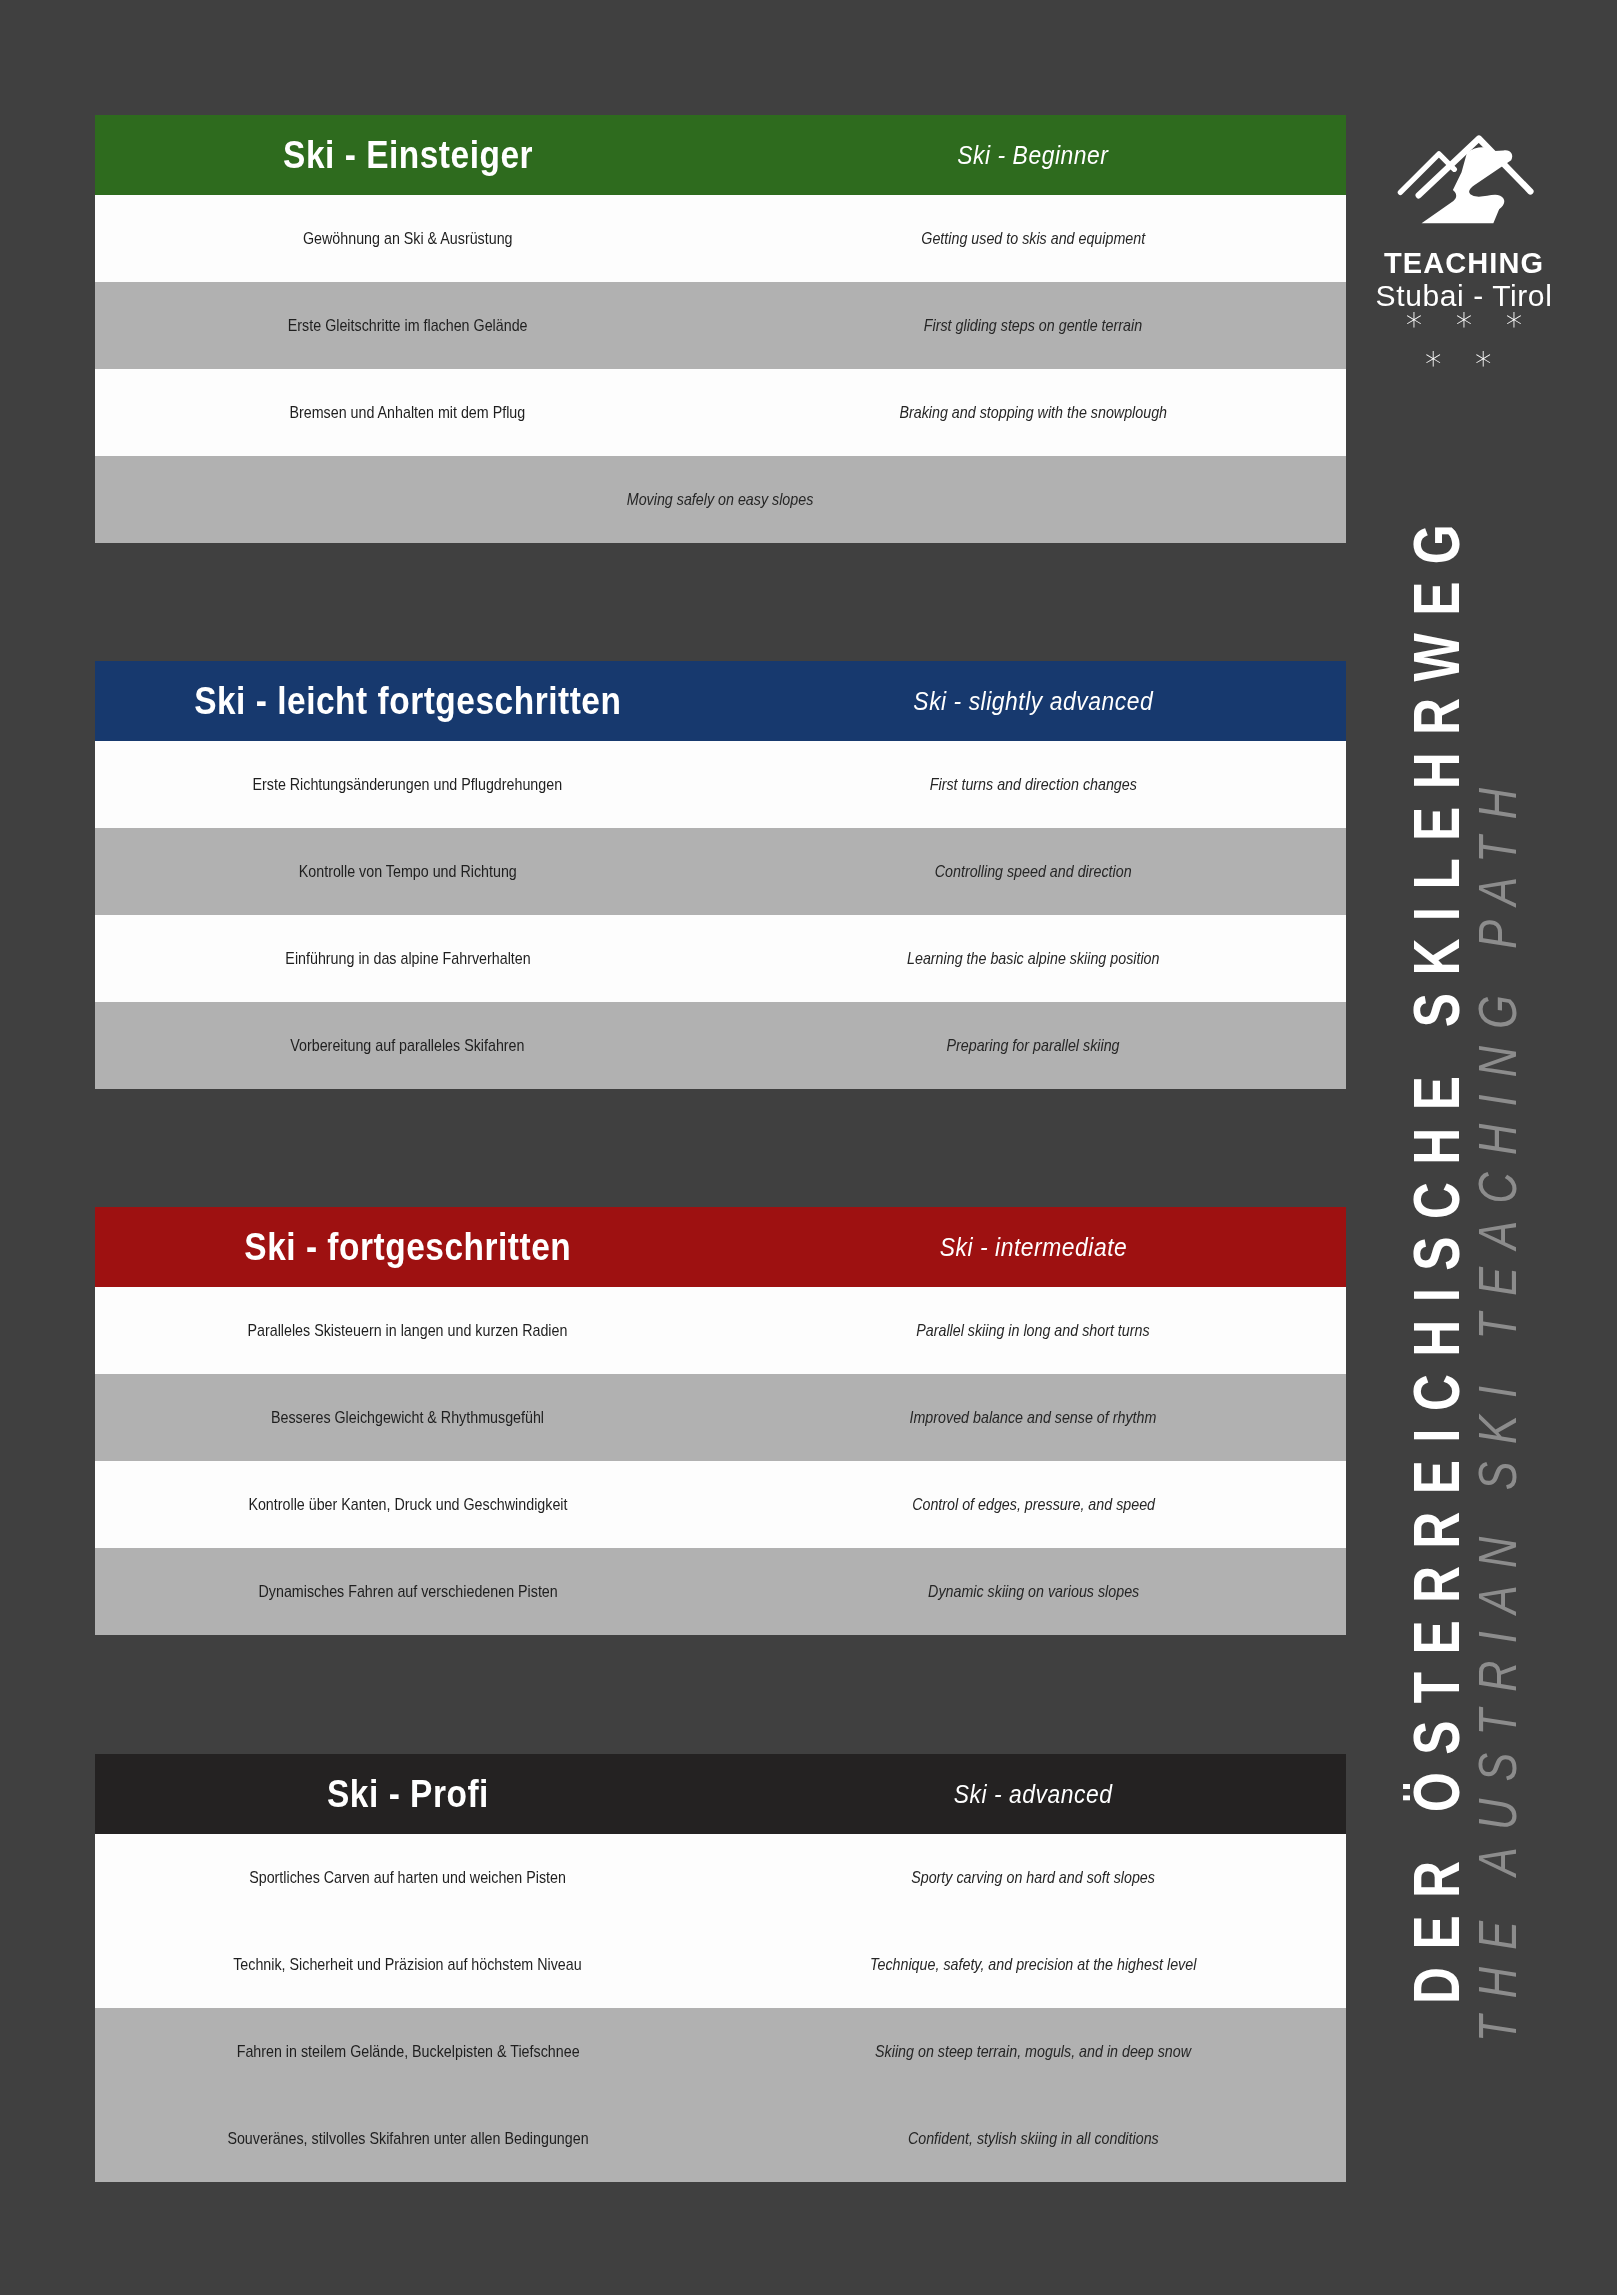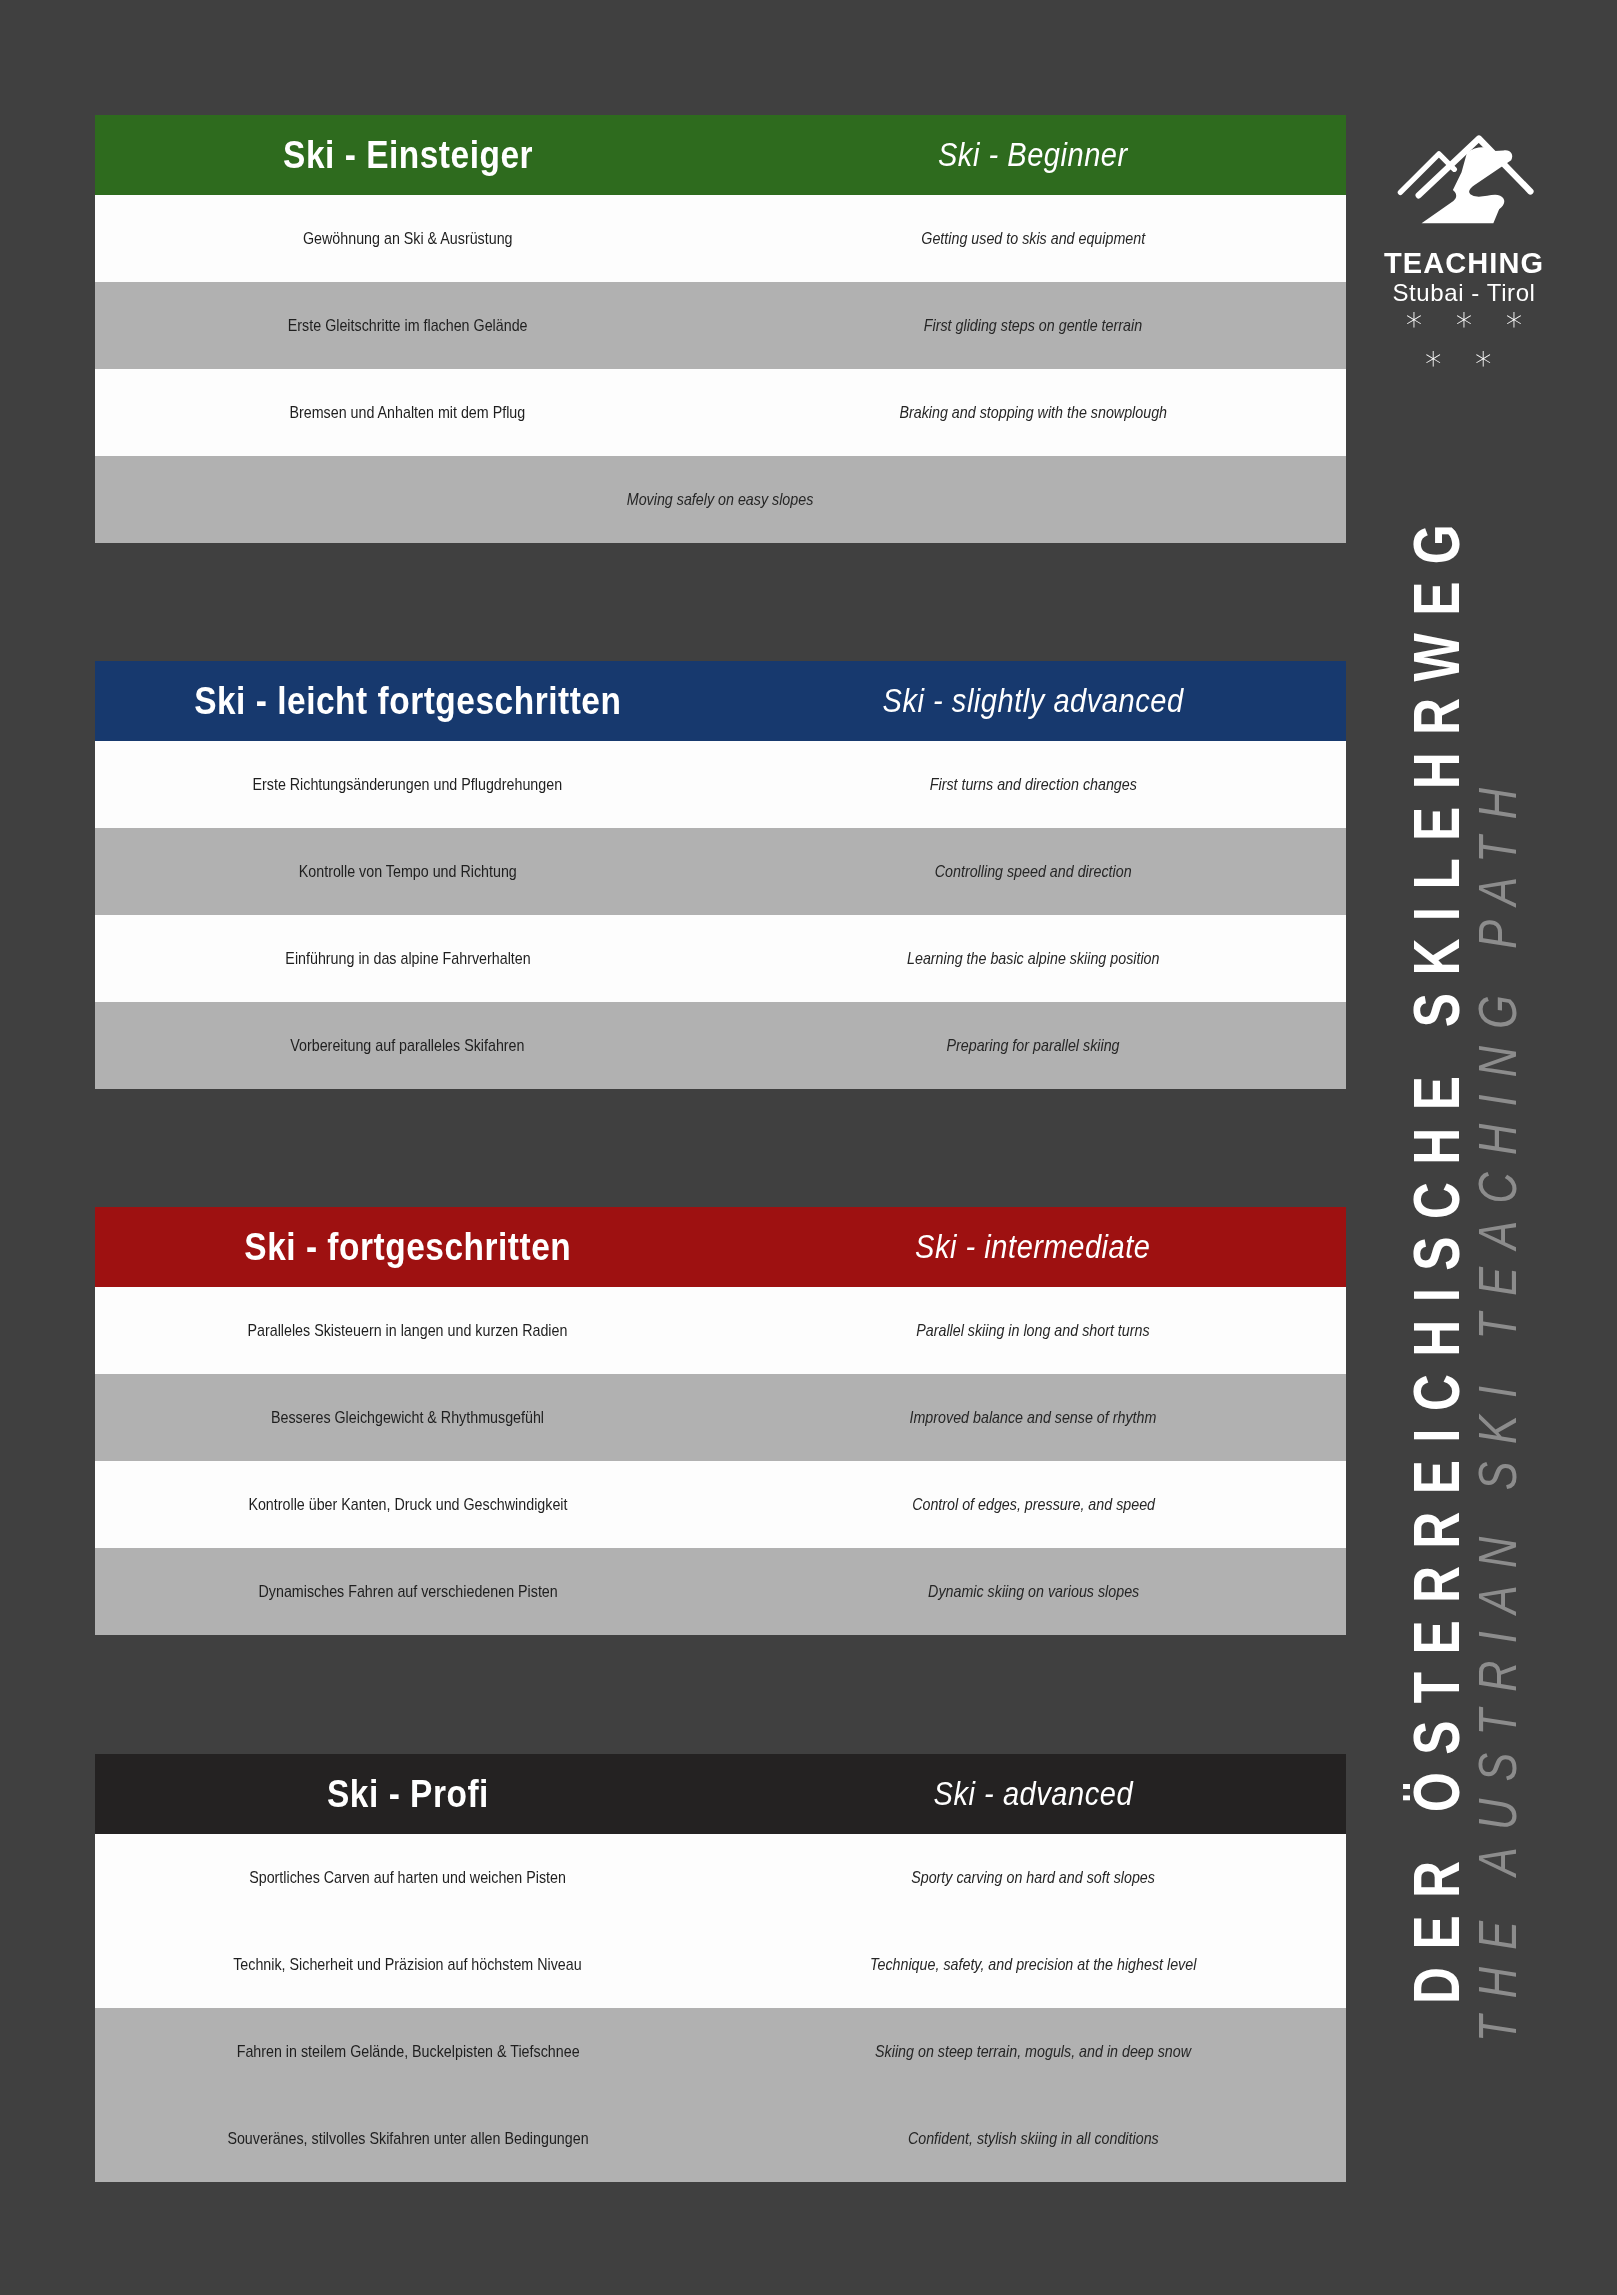--- a/index.html
+++ b/index.html
@@ -5,35 +5,35 @@
   html,body{margin:0;padding:0;background:#000;}
   .page{position:relative;width:1618px;height:2295px;background:#404040;overflow:hidden;
         font-family:"Liberation Sans",sans-serif;}
 
   
   .lvl{position:absolute;left:95px;width:1251px;}
   .t1{top:115px}.t2{top:661px}.t3{top:1207px}.t4{top:1754px}
   .thead{height:80px;display:flex;}
   .hcell{flex:1;display:flex;align-items:center;justify-content:center;color:#fff;}
   .hde{font-weight:bold;font-size:38px;}
-  .hen{font-style:italic;font-weight:300;font-size:33px;}
+  .hen{font-style:italic;font-weight:300;font-size:26px;}
   .trow{height:87px;display:flex;}
   .rw{background:#fdfdfd}.rg{background:#b1b1b1}
   .cell{flex:1;display:flex;align-items:center;justify-content:center;
         font-size:17px;font-weight:300;color:#1f1f1f;}
   .cell.en{font-style:italic;color:#262626;}
   .cond{display:inline-block;transform:scaleX(.84);white-space:nowrap;}
   .hcond{display:inline-block;transform:scaleX(.88);white-space:nowrap;letter-spacing:0.6px;}
 
   
   .logo{position:absolute;left:1386px;top:124px;width:154px;height:106px;}
   .brand-name{position:absolute;left:1372px;top:247px;width:184px;text-align:center;
         color:#fff;font-weight:bold;font-size:29px;letter-spacing:1.1px;}
   .brand-sub{position:absolute;left:1372px;top:279px;width:184px;text-align:center;
-        color:#fff;font-weight:300;font-size:24px;letter-spacing:0.6px;}
+        color:#fff;font-weight:300;font-size:30px;letter-spacing:0.6px;}
   .stars{position:absolute;left:1372px;top:306px;width:184px;text-align:center;
         color:#fff;font-weight:300;font-size:33px;letter-spacing:11.5px;text-indent:11.5px;
         font-family:"DejaVu Sans",sans-serif;}
 
   
   .v-de{position:absolute;left:1405px;top:2004px;transform-origin:0 0;
         transform:rotate(-90deg) scaleX(.8);white-space:nowrap;line-height:1;
         color:#fff;font-weight:bold;font-size:64px;letter-spacing:.34em;}
   .v-en{position:absolute;left:1470px;top:2042px;transform-origin:0 0;
         transform:rotate(-90deg) scaleX(.8);white-space:nowrap;line-height:1;

